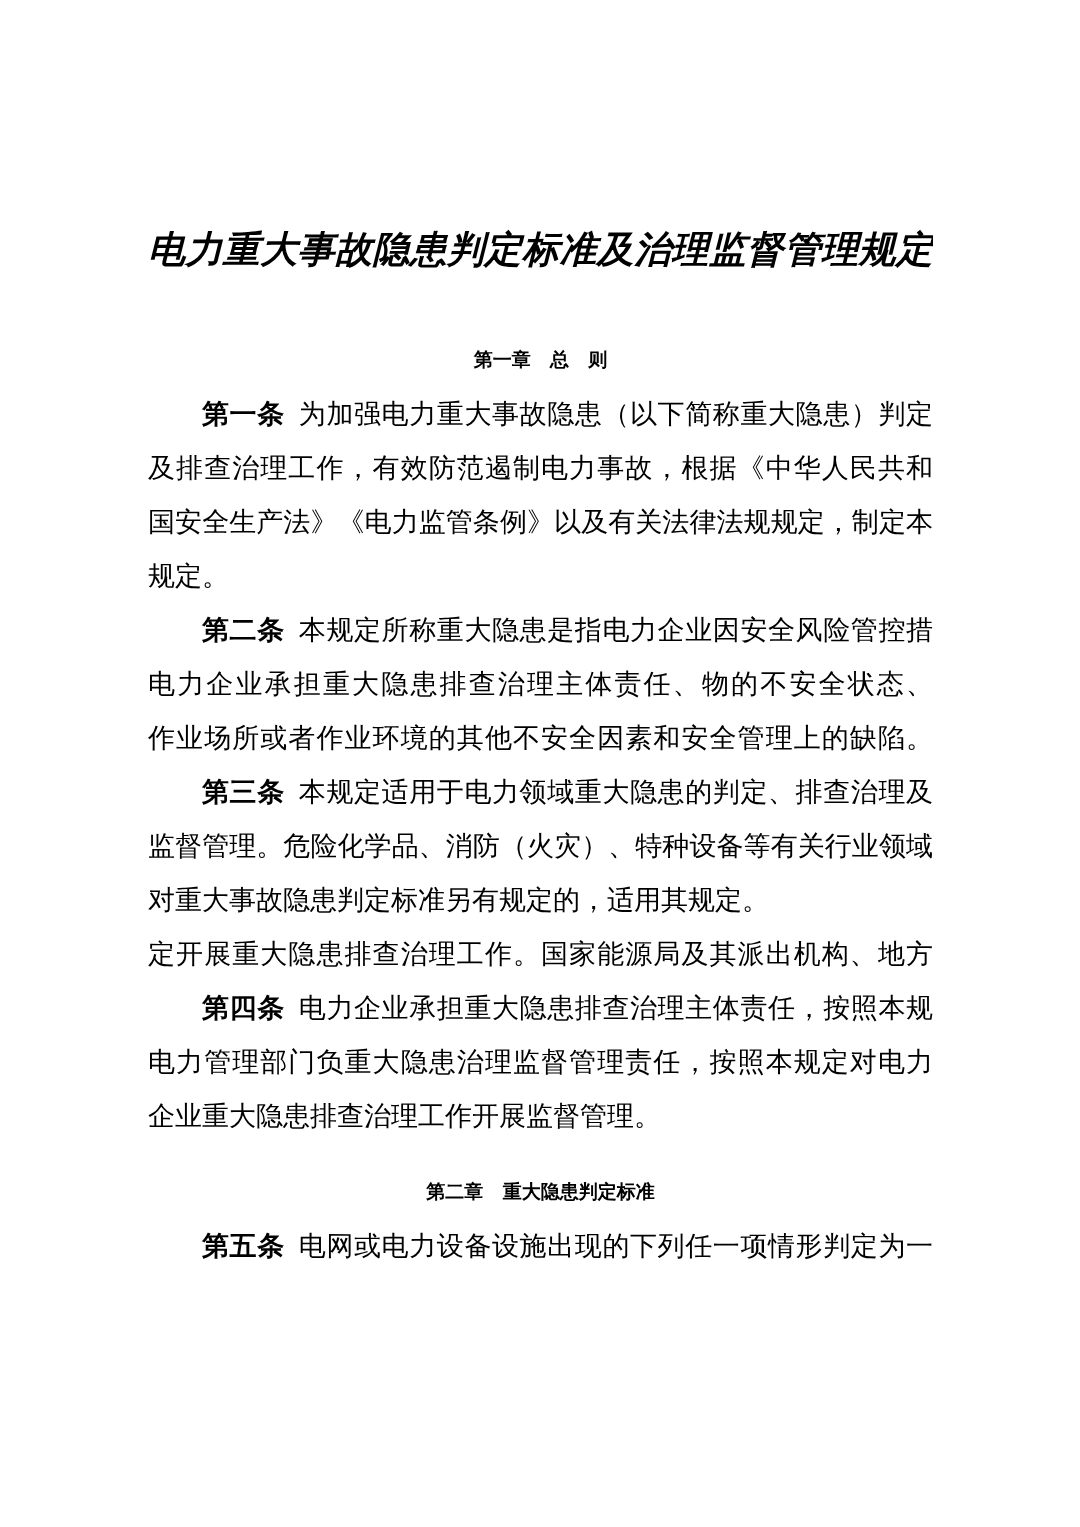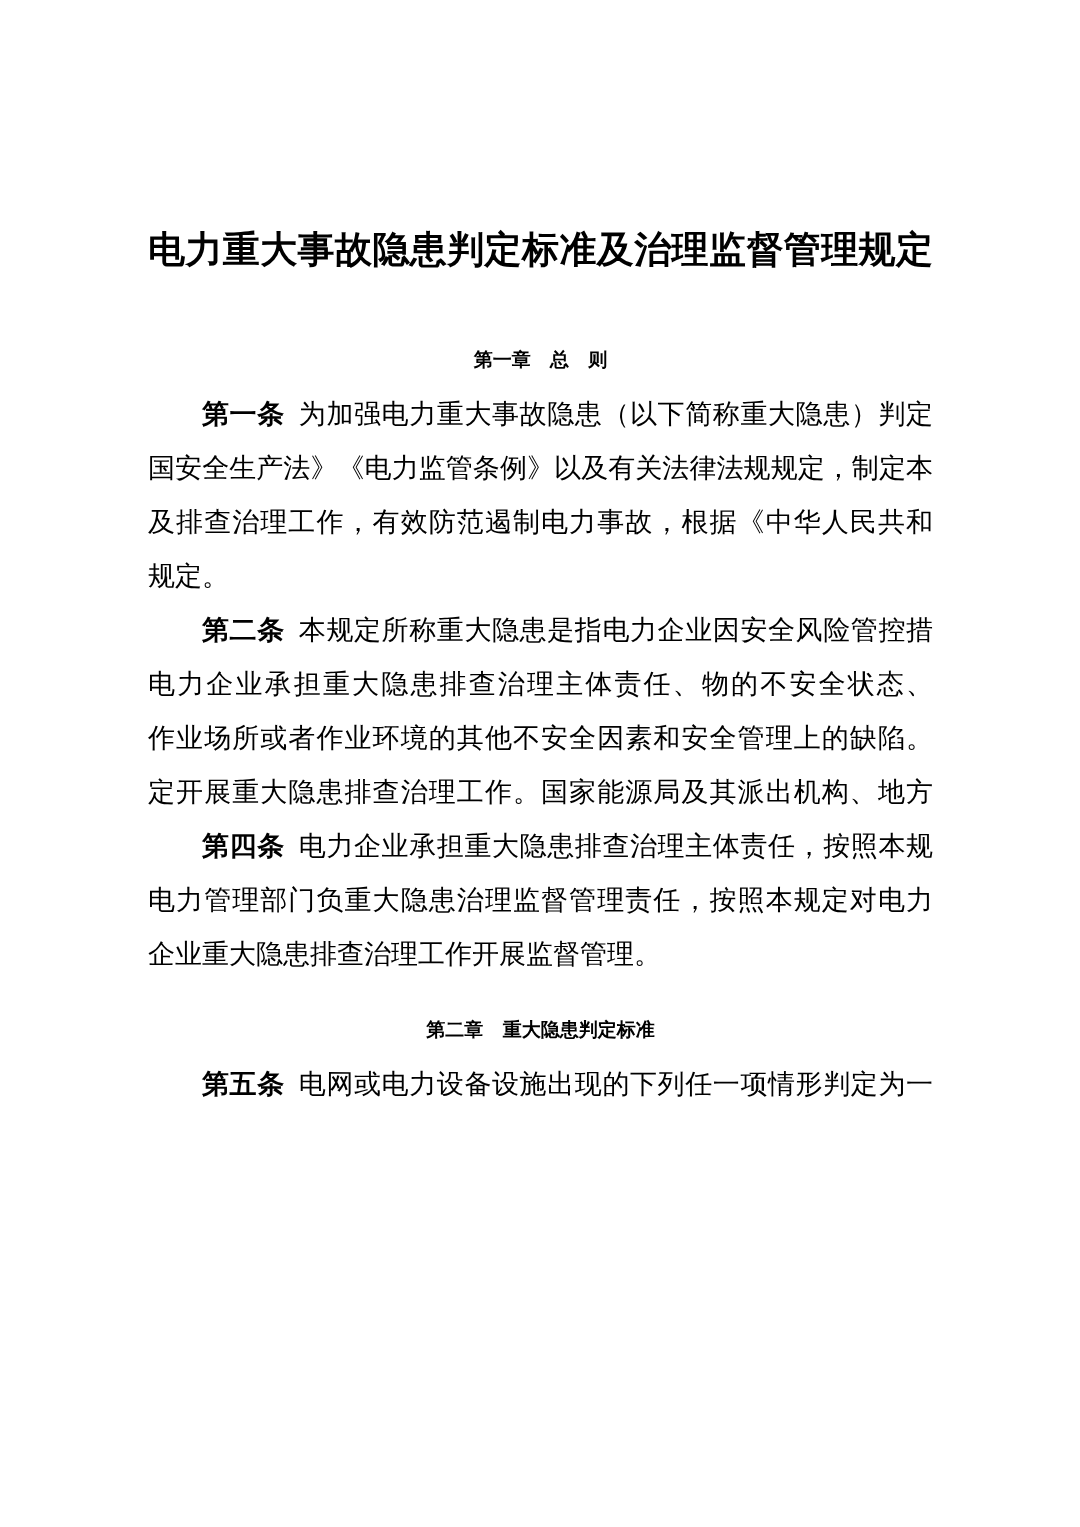--- a/index.html
+++ b/index.html
@@ -19,20 +19,21 @@
   }
   .doc-title {
     margin-top:223px;
     height:54px; line-height:54px;
     font-family:"Liberation Serif","DejaVu Serif",serif;
     font-weight:900;
     font-size:37px;
     white-space:nowrap; overflow:hidden;
     text-align:justify; text-align-last:justify;
     letter-spacing:0;
+    font-style:italic;
   }
   .chapter-heading {
     height:54px; line-height:54px;
     font-family:"Liberation Sans","DejaVu Sans",sans-serif;
     font-weight:700;
     font-size:19px;
     text-align:center;
     word-spacing:14px;
     white-space:nowrap; overflow:hidden;
   }
@@ -59,31 +60,36 @@
 
 <div class="page">
   <div class="content">
 
     <div class="doc-title">电力重大事故隐患判定标准及治理监督管理规定</div>
 
     <div class="chapter-heading ch1">第一章 总 则</div>
 
     <div class="para">
       <div class="line first"><span class="art-label">第一条</span><span>为加强电力重大事故隐患（以下简称重大隐患）判定</span></div>
+      <div class="line">及排查治理工作，有效防范遏制电力事故，根据《中华人民共和</div>
       <div class="line">国安全生产法》《电力监管条例》以及有关法律法规规定，制定本</div>
-      <div class="line">及排查治理工作，有效防范遏制电力事故，根据《中华人民共和</div>
       <div class="line short">规定。</div>
     </div>
 
     <div class="para">
       <div class="line first"><span class="art-label">第二条</span><span>本规定所称重大隐患是指电力企业因安全风险管控措</span></div>
       <div class="line">电力企业承担重大隐患排查治理主体责任、物的不安全状态、</div>
       <div class="line">作业场所或者作业环境的其他不安全因素和安全管理上的缺陷。</div>
     </div>
 
+    <div class="para">
+      <div class="line first"><span class="art-label">第三条</span><span>本规定适用于电力领域重大隐患的判定、排查治理及</span></div>
+      <div class="line">监督管理。危险化学品、消防（火灾）、特种设备等有关行业领域</div>
+      <div class="line short">对重大事故隐患判定标准另有规定的，适用其规定。</div>
+    </div>
 
     <div class="para">
       <div class="line">定开展重大隐患排查治理工作。国家能源局及其派出机构、地方</div>
       <div class="line first"><span class="art-label">第四条</span><span>电力企业承担重大隐患排查治理主体责任，按照本规</span></div>
       <div class="line">电力管理部门负重大隐患治理监督管理责任，按照本规定对电力</div>
       <div class="line short">企业重大隐患排查治理工作开展监督管理。</div>
     </div>
 
     <div class="chapter-heading ch2">第二章 重大隐患判定标准</div>
 

